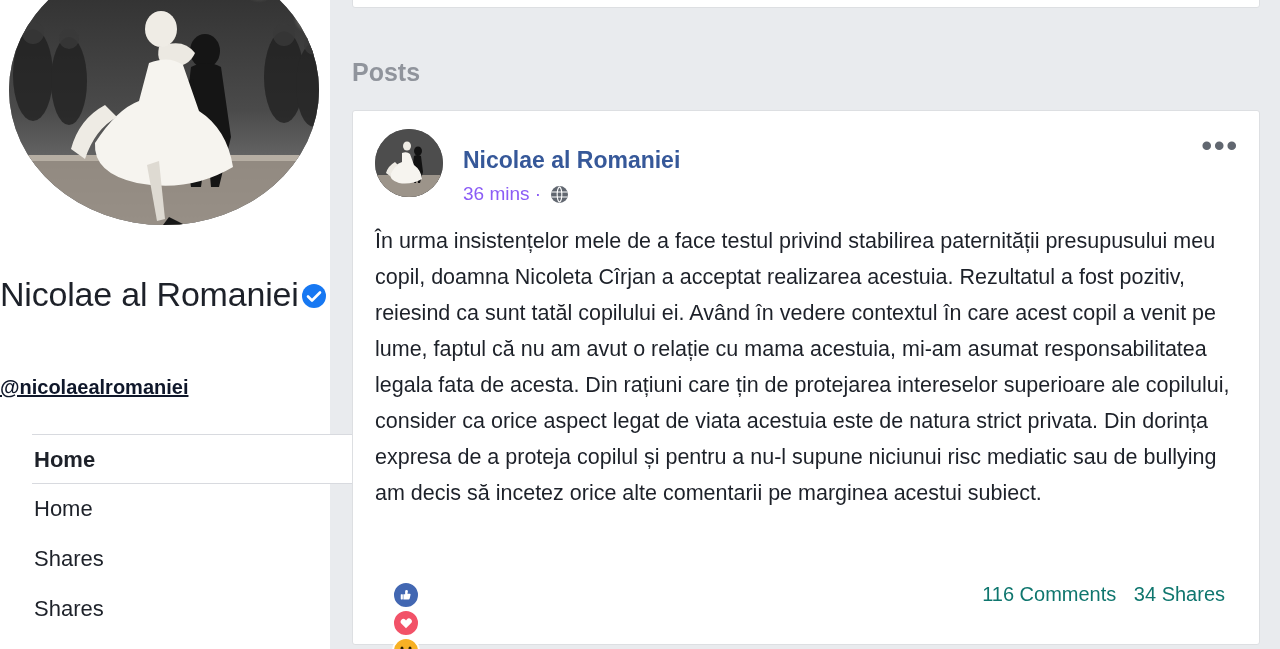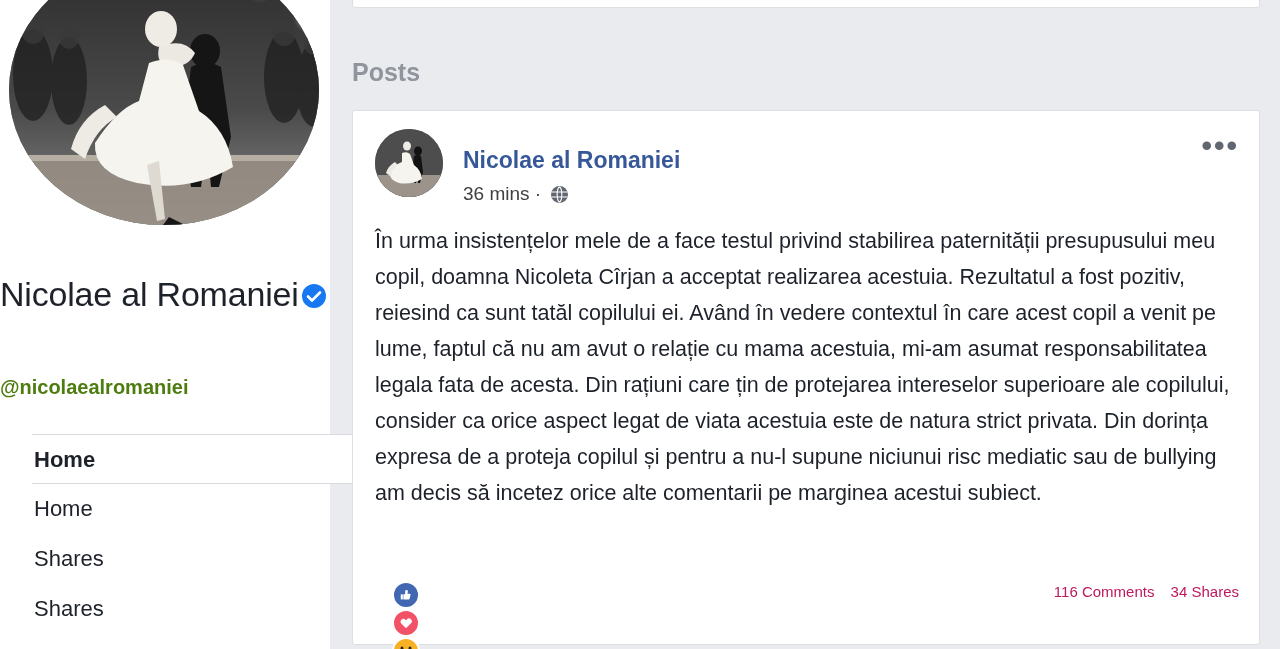--- a/index.html
+++ b/index.html
@@ -62,21 +62,22 @@
     margin-left: 2px;
     width: 26px;
     height: 26px;
   }
   .profile-handle {
     position: absolute;
     left: 0;
     top: 376px;
     font-size: 20px;
     font-weight: bold;
-    color: #4d7c0f;
+    color: #0f172a;
+    text-decoration: underline;
   }
 
   .nav {
     position: absolute;
     left: 0;
     top: 434px;
     width: 330px;
     padding-left: 32px;
   }
   .nav-item {
@@ -155,21 +156,21 @@
     font-size: 23px;
     font-weight: bold;
     color: #365899;
     white-space: nowrap;
   }
   .post-meta {
     position: absolute;
     left: 88px;
     top: 54px;
     font-size: 19px;
-    color: #404040;
+    color: #8b5cf6;
     white-space: nowrap;
   }
   .globe-icon {
     display: inline-block;
     vertical-align: -4px;
     margin-left: 4px;
     width: 19px;
     height: 19px;
   }
   .post-menu {
@@ -223,24 +224,24 @@
   .react-like { background: #4267b2; }
   .react-love { background: #f25268; }
   .react-wow  { background: #f7b125; color:#8a5200; }
   .react-count {
     margin-left: 14px;
     font-size: 22px;
     color: #616770;
   }
   .counts {
     position: absolute;
-    right: 0;
+    right: 14px;
     top: 2px;
-    font-size: 15px;
-    color: #be185d;
+    font-size: 20px;
+    color: #0f766e;
     white-space: nowrap;
   }
   .counts span { margin-left: 12px; }
 </style>
 </head>
 <body>
 
 <div id="root">
 
   <div class="left-col">

